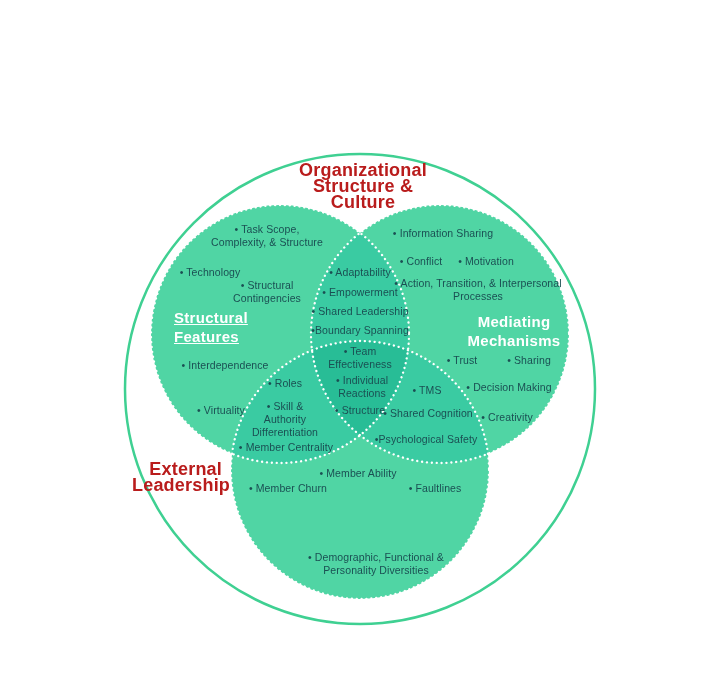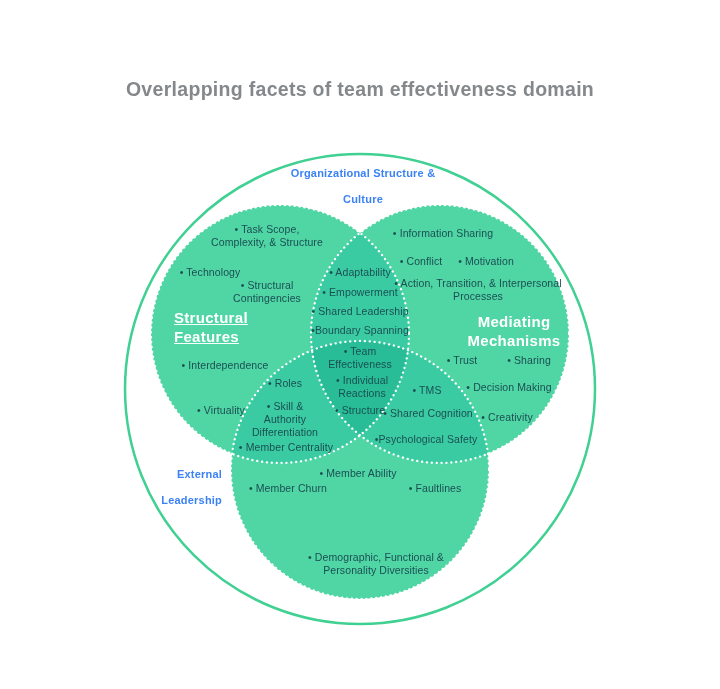--- a/index.html
+++ b/index.html
@@ -34,44 +34,43 @@
   }
   .nowrap { white-space: nowrap; }
   .clabel {
     font-size: 15px;
     font-weight: bold;
     line-height: 19px;
     letter-spacing: 0.3px;
     color: #ffffff;
   }
   .glabel {
-    font-size: 11px;
+    font-size: 18px;
     font-weight: bold;
-    line-height: 26px;
+    line-height: 16px;
     letter-spacing: 0.2px;
-    color: #3b82f6;
+    color: #b91c1c;
   }
   .block-left {
     position: absolute;
     transform: none;
     text-align: left;
     text-decoration: underline;
   }
   .block-right {
     position: absolute;
     transform: none;
     text-align: right;
   }
 </style>
 </head>
 <body>
 
 <div class="stage">
 
-  <div class="title">Overlapping facets of team effectiveness domain</div>
 
   <svg class="venn-svg" width="720" height="689" viewBox="0 0 720 689">
     <circle cx="360" cy="389" r="235" fill="#ffffff" stroke-width="2.5" stroke="#3FD092"></circle>
     <circle cx="280" cy="334" r="129" fill="#50D5A4"></circle>
     <circle cx="440" cy="334" r="129" fill="#50D5A4"></circle>
     <circle cx="360" cy="470" r="129" fill="#50D5A4"></circle>
     <defs>
       <clipPath id="clipA">
           <circle cx="280" cy="334" r="129"></circle>
         </clipPath>

